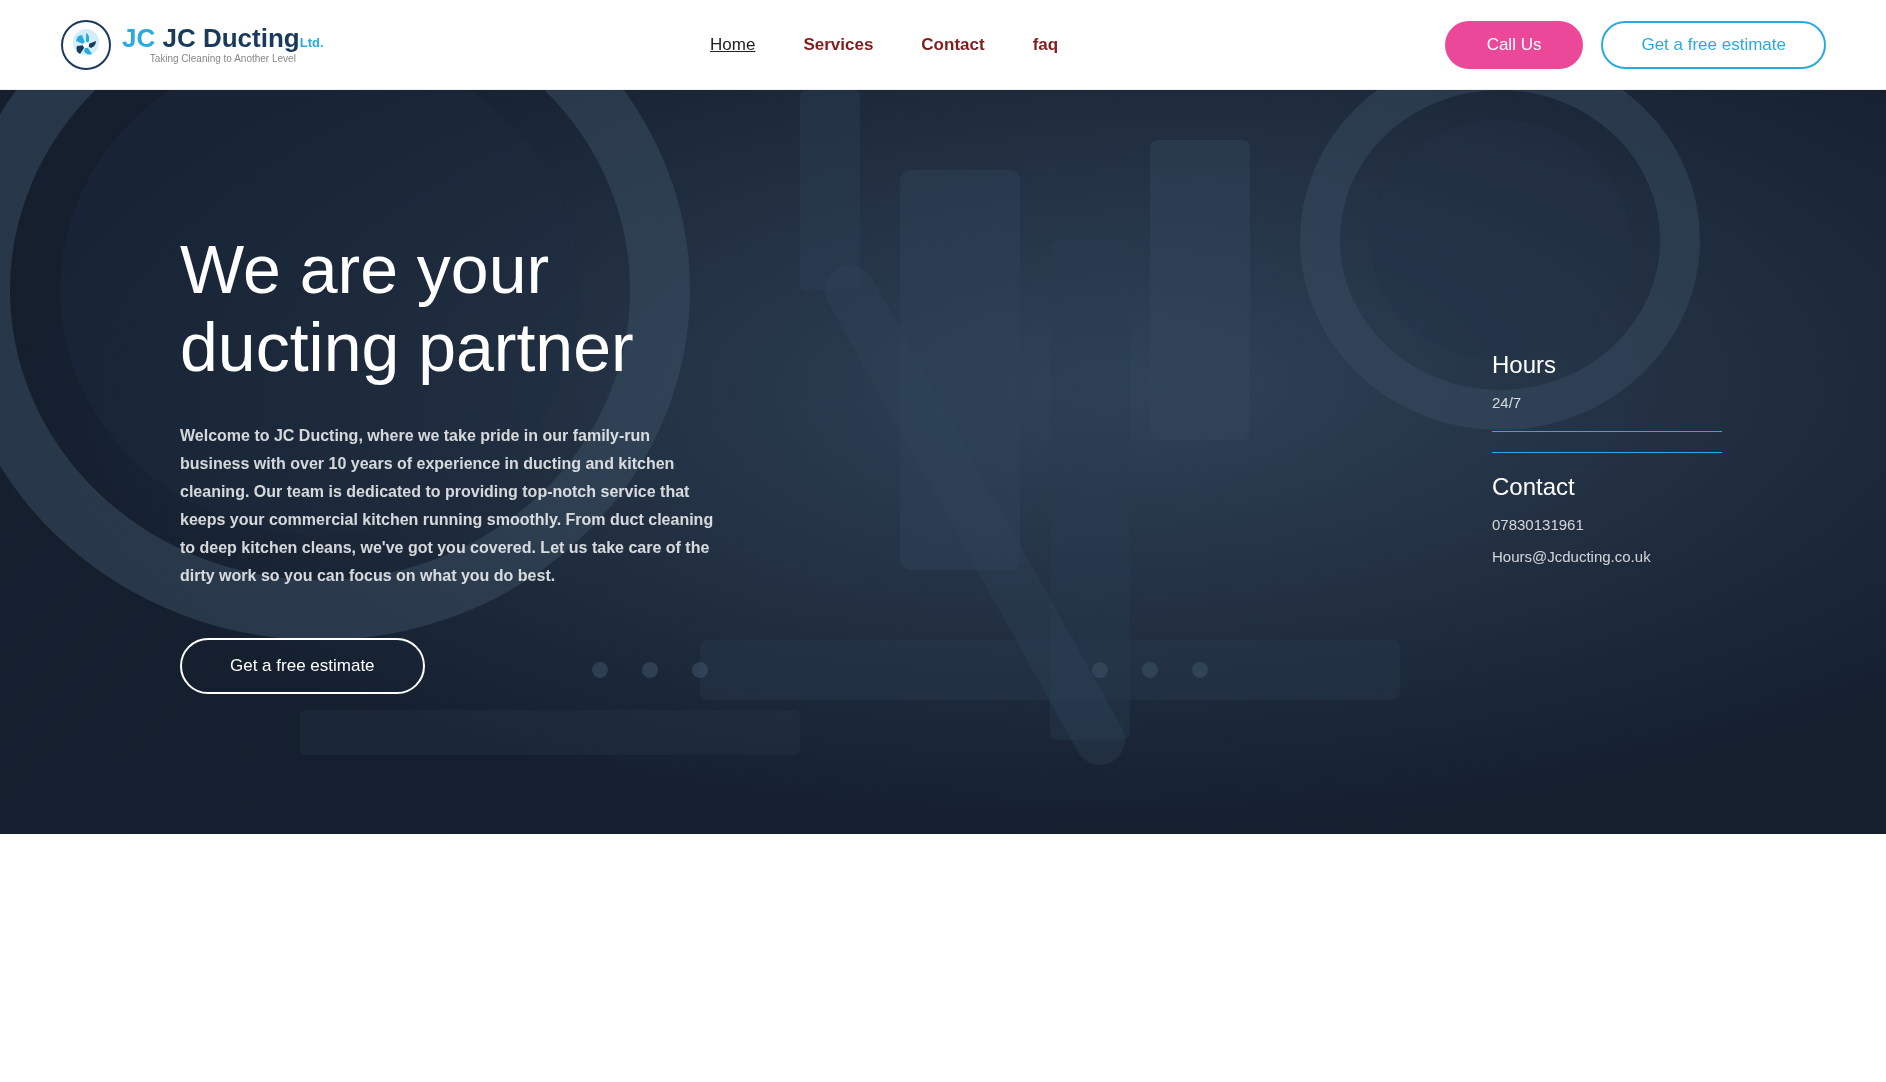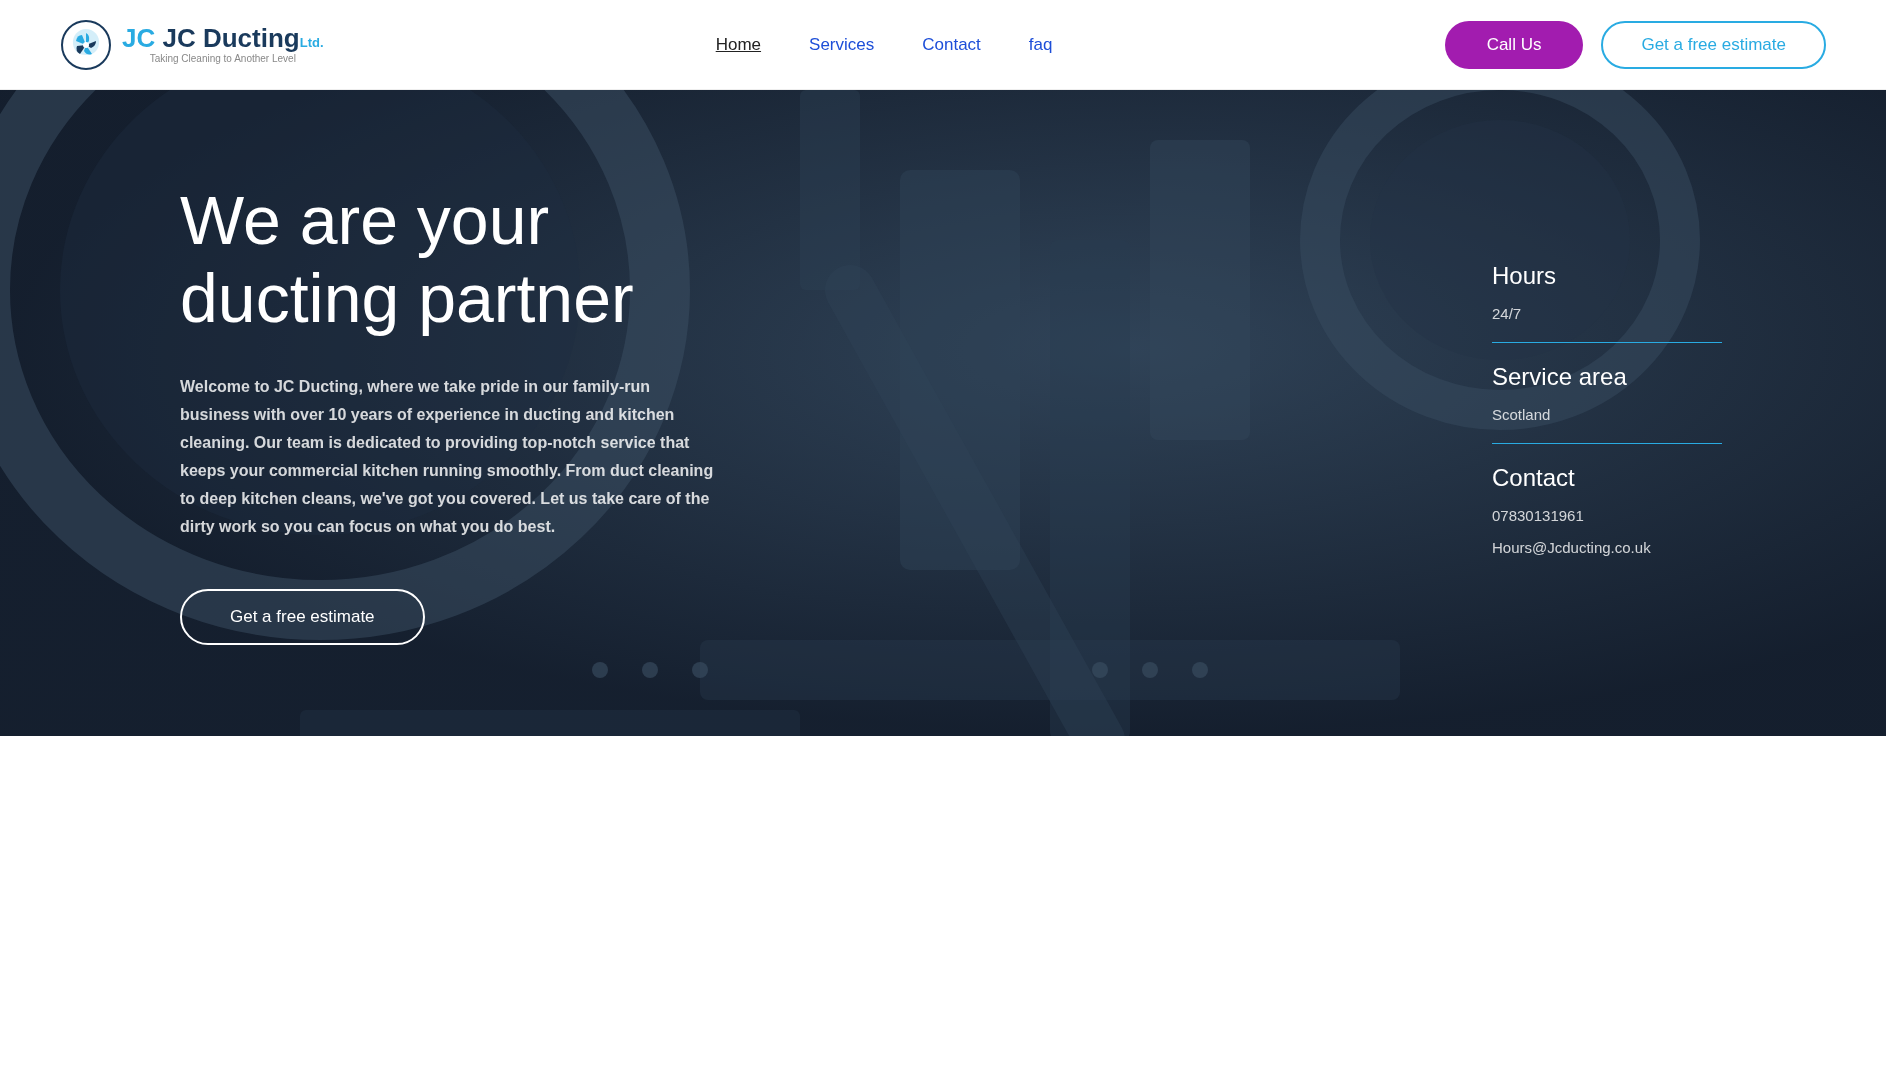--- a/index.html
+++ b/index.html
@@ -68,39 +68,39 @@
 
     .nav {
       display: flex;
       align-items: center;
       gap: 48px;
     }
 
     .nav a {
       text-decoration: none;
       font-size: 17px;
-      color: #1d4ed8;
-      font-weight: 400;
+      color: #7f1d1d;
+      font-weight: 700;
     }
 
     .nav a.active {
       text-decoration: underline;
       color: #222;
       font-weight: 500;
       text-align: right;
     }
 
     .header-buttons {
       display: flex;
       align-items: center;
       gap: 18px;
     }
 
     .btn-call {
-      background: #a21caf;
+      background: #ec4899;
       color: #fff;
       border: none;
       border-radius: 50px;
       padding: 14px 42px;
       font-size: 17px;
       font-weight: 500;
       cursor: pointer;
     }
 
     .btn-estimate-outline {
@@ -111,21 +111,21 @@
       padding: 12px 38px;
       font-size: 17px;
       font-weight: 500;
       cursor: pointer;
     }
 
     
     .hero {
       position: relative;
       width: 100%;
-      height: 646px;
+      height: 744px;
       background: #1a2535;
       overflow: hidden;
       display: flex;
       align-items: center;
     }
 
     .hero-bg {
       position: absolute;
       inset: 0;
       background:
@@ -292,24 +292,20 @@
     <p class="hero-desc">Welcome to JC Ducting, where we take pride in our family-run business with over 10 years of experience in ducting and kitchen cleaning. Our team is dedicated to providing top-notch service that keeps your commercial kitchen running smoothly. From duct cleaning to deep kitchen cleans, we've got you covered. Let us take care of the dirty work so you can focus on what you do best.</p>
     <button class="btn-estimate-hero">Get a free estimate</button>
   </div>
 
   <div class="hero-info">
     <div class="info-block">
       <h3>Hours</h3>
       <p>24/7</p>
     </div>
     <hr class="info-divider">
-    <div class="info-block">
-      <h3>Service area</h3>
-      <p>Scotland</p>
-    </div>
     <hr class="info-divider">
     <div class="info-block">
       <h3>Contact</h3>
       <p class="contact-line">07830131961</p>
       <p class="contact-line">Hours@Jcducting.co.uk</p>
     </div>
   </div>
 </section>
 
 <div class="below-hero"></div>

